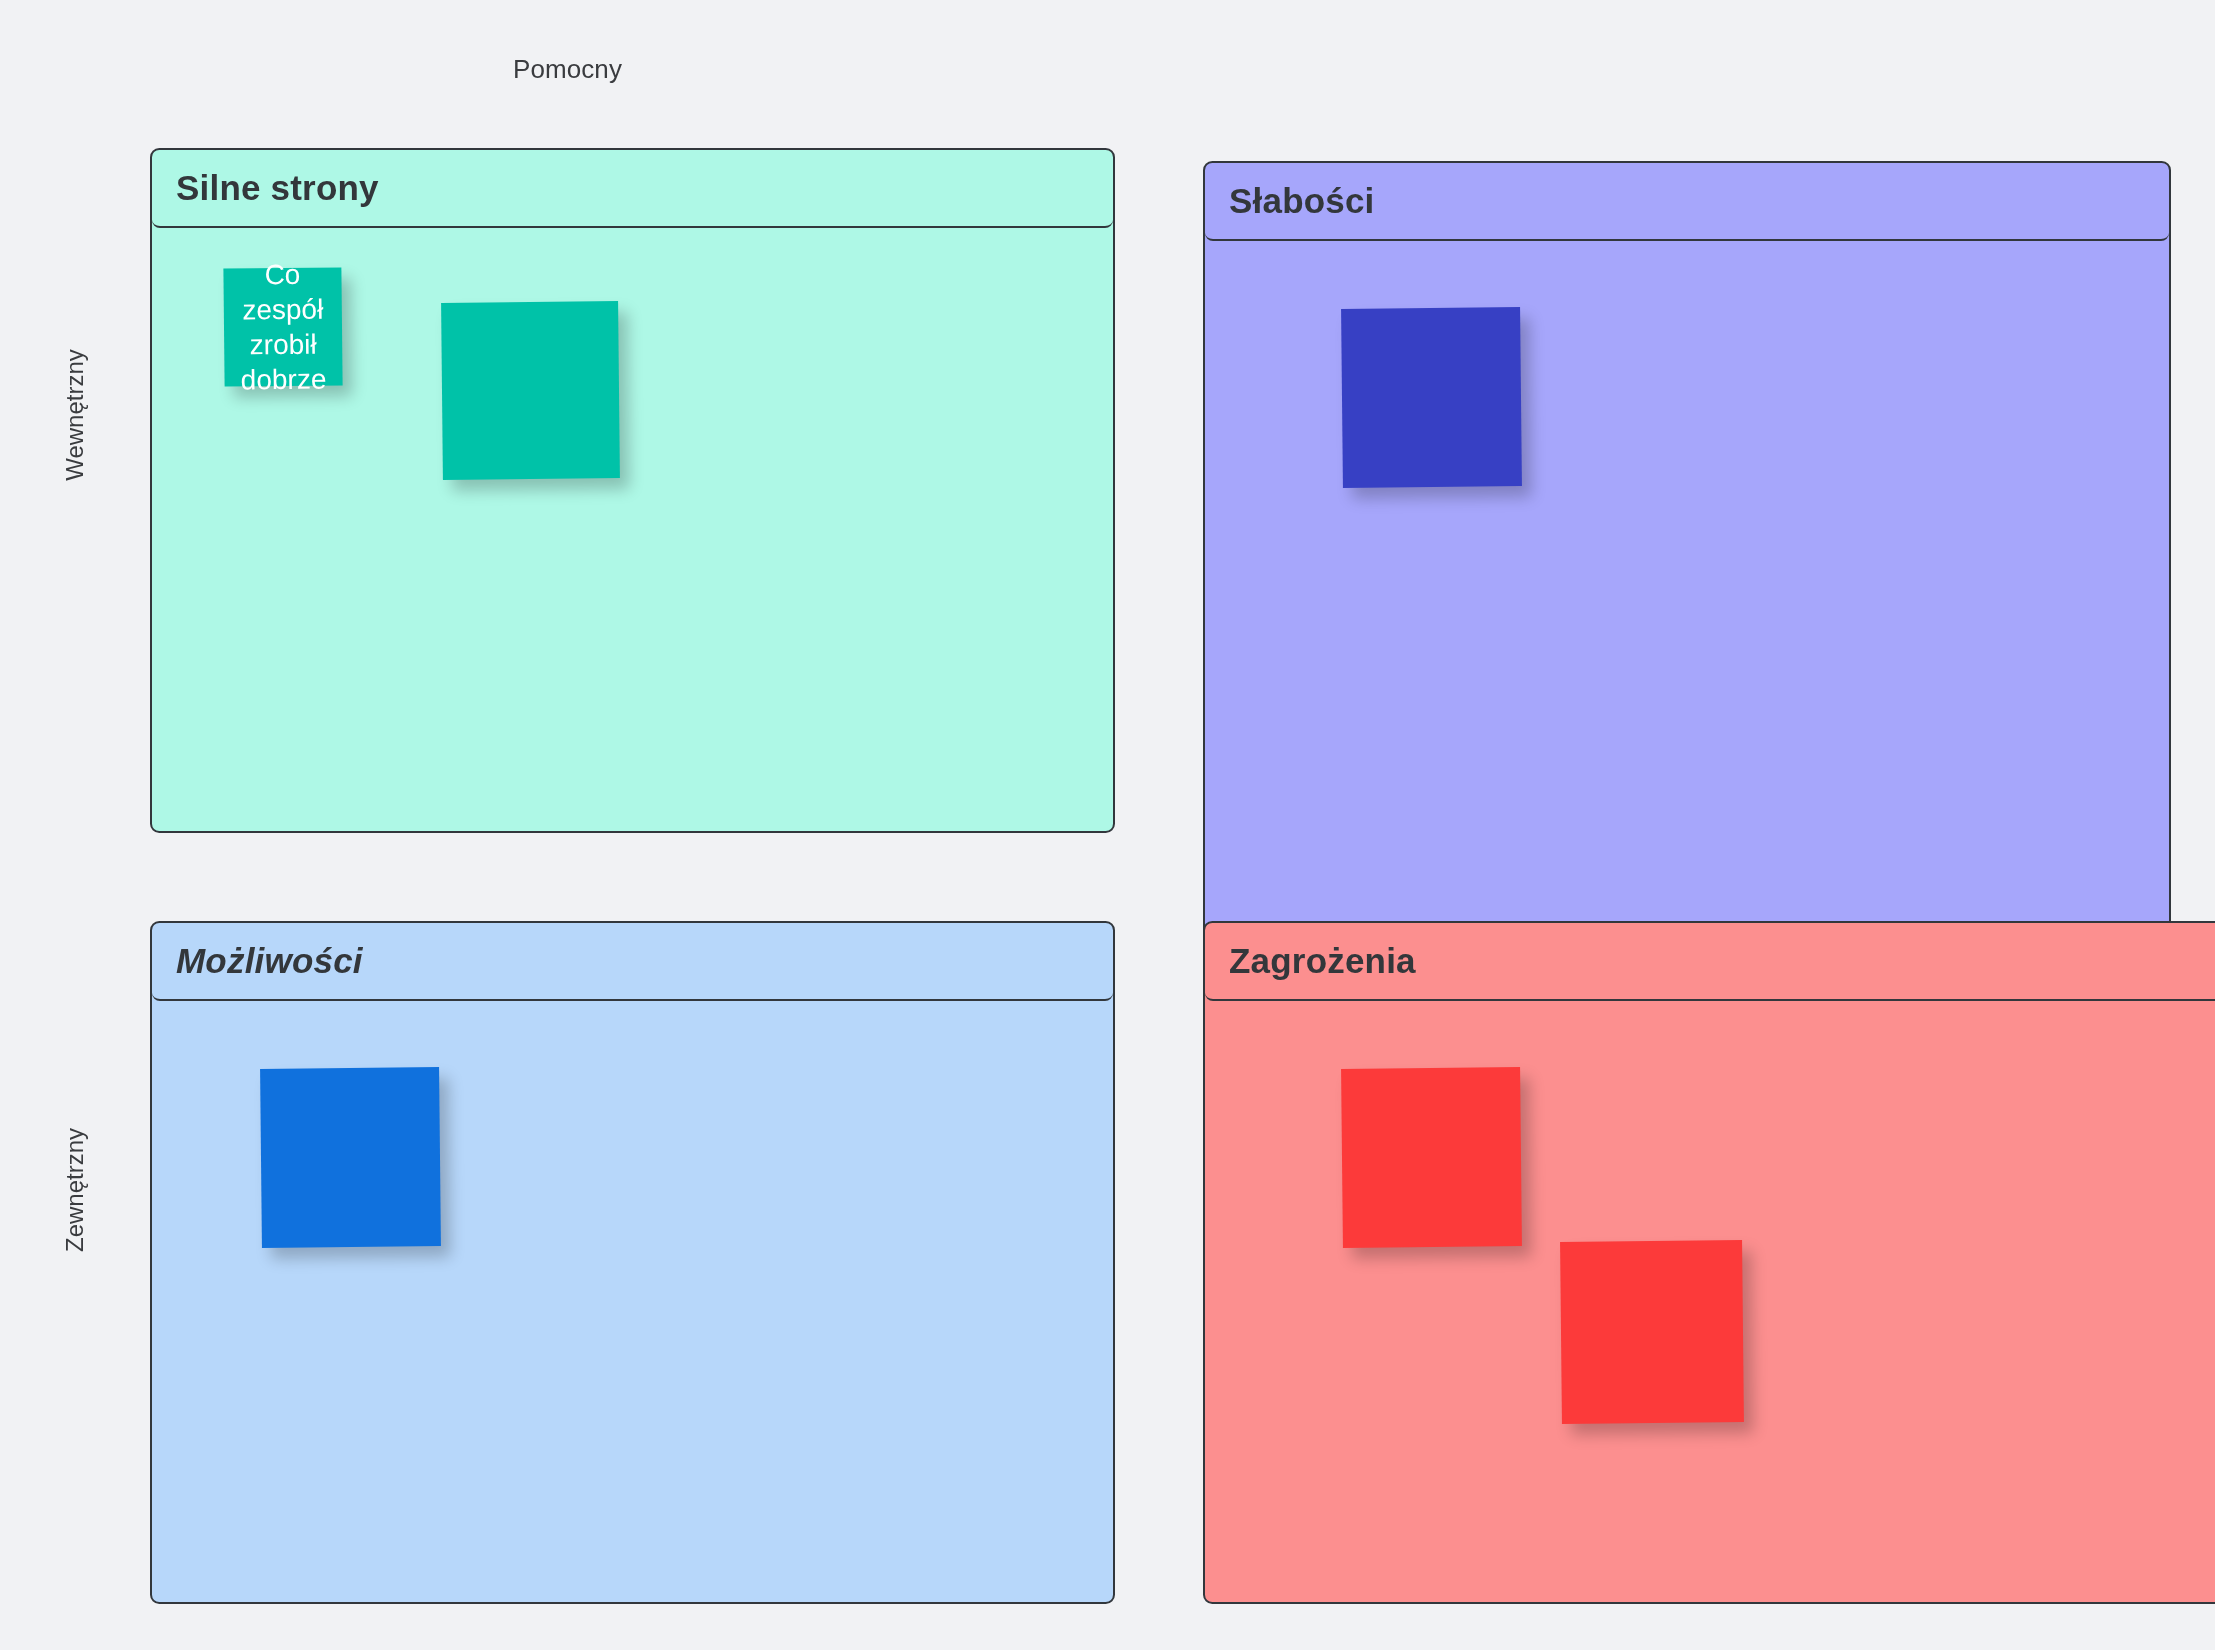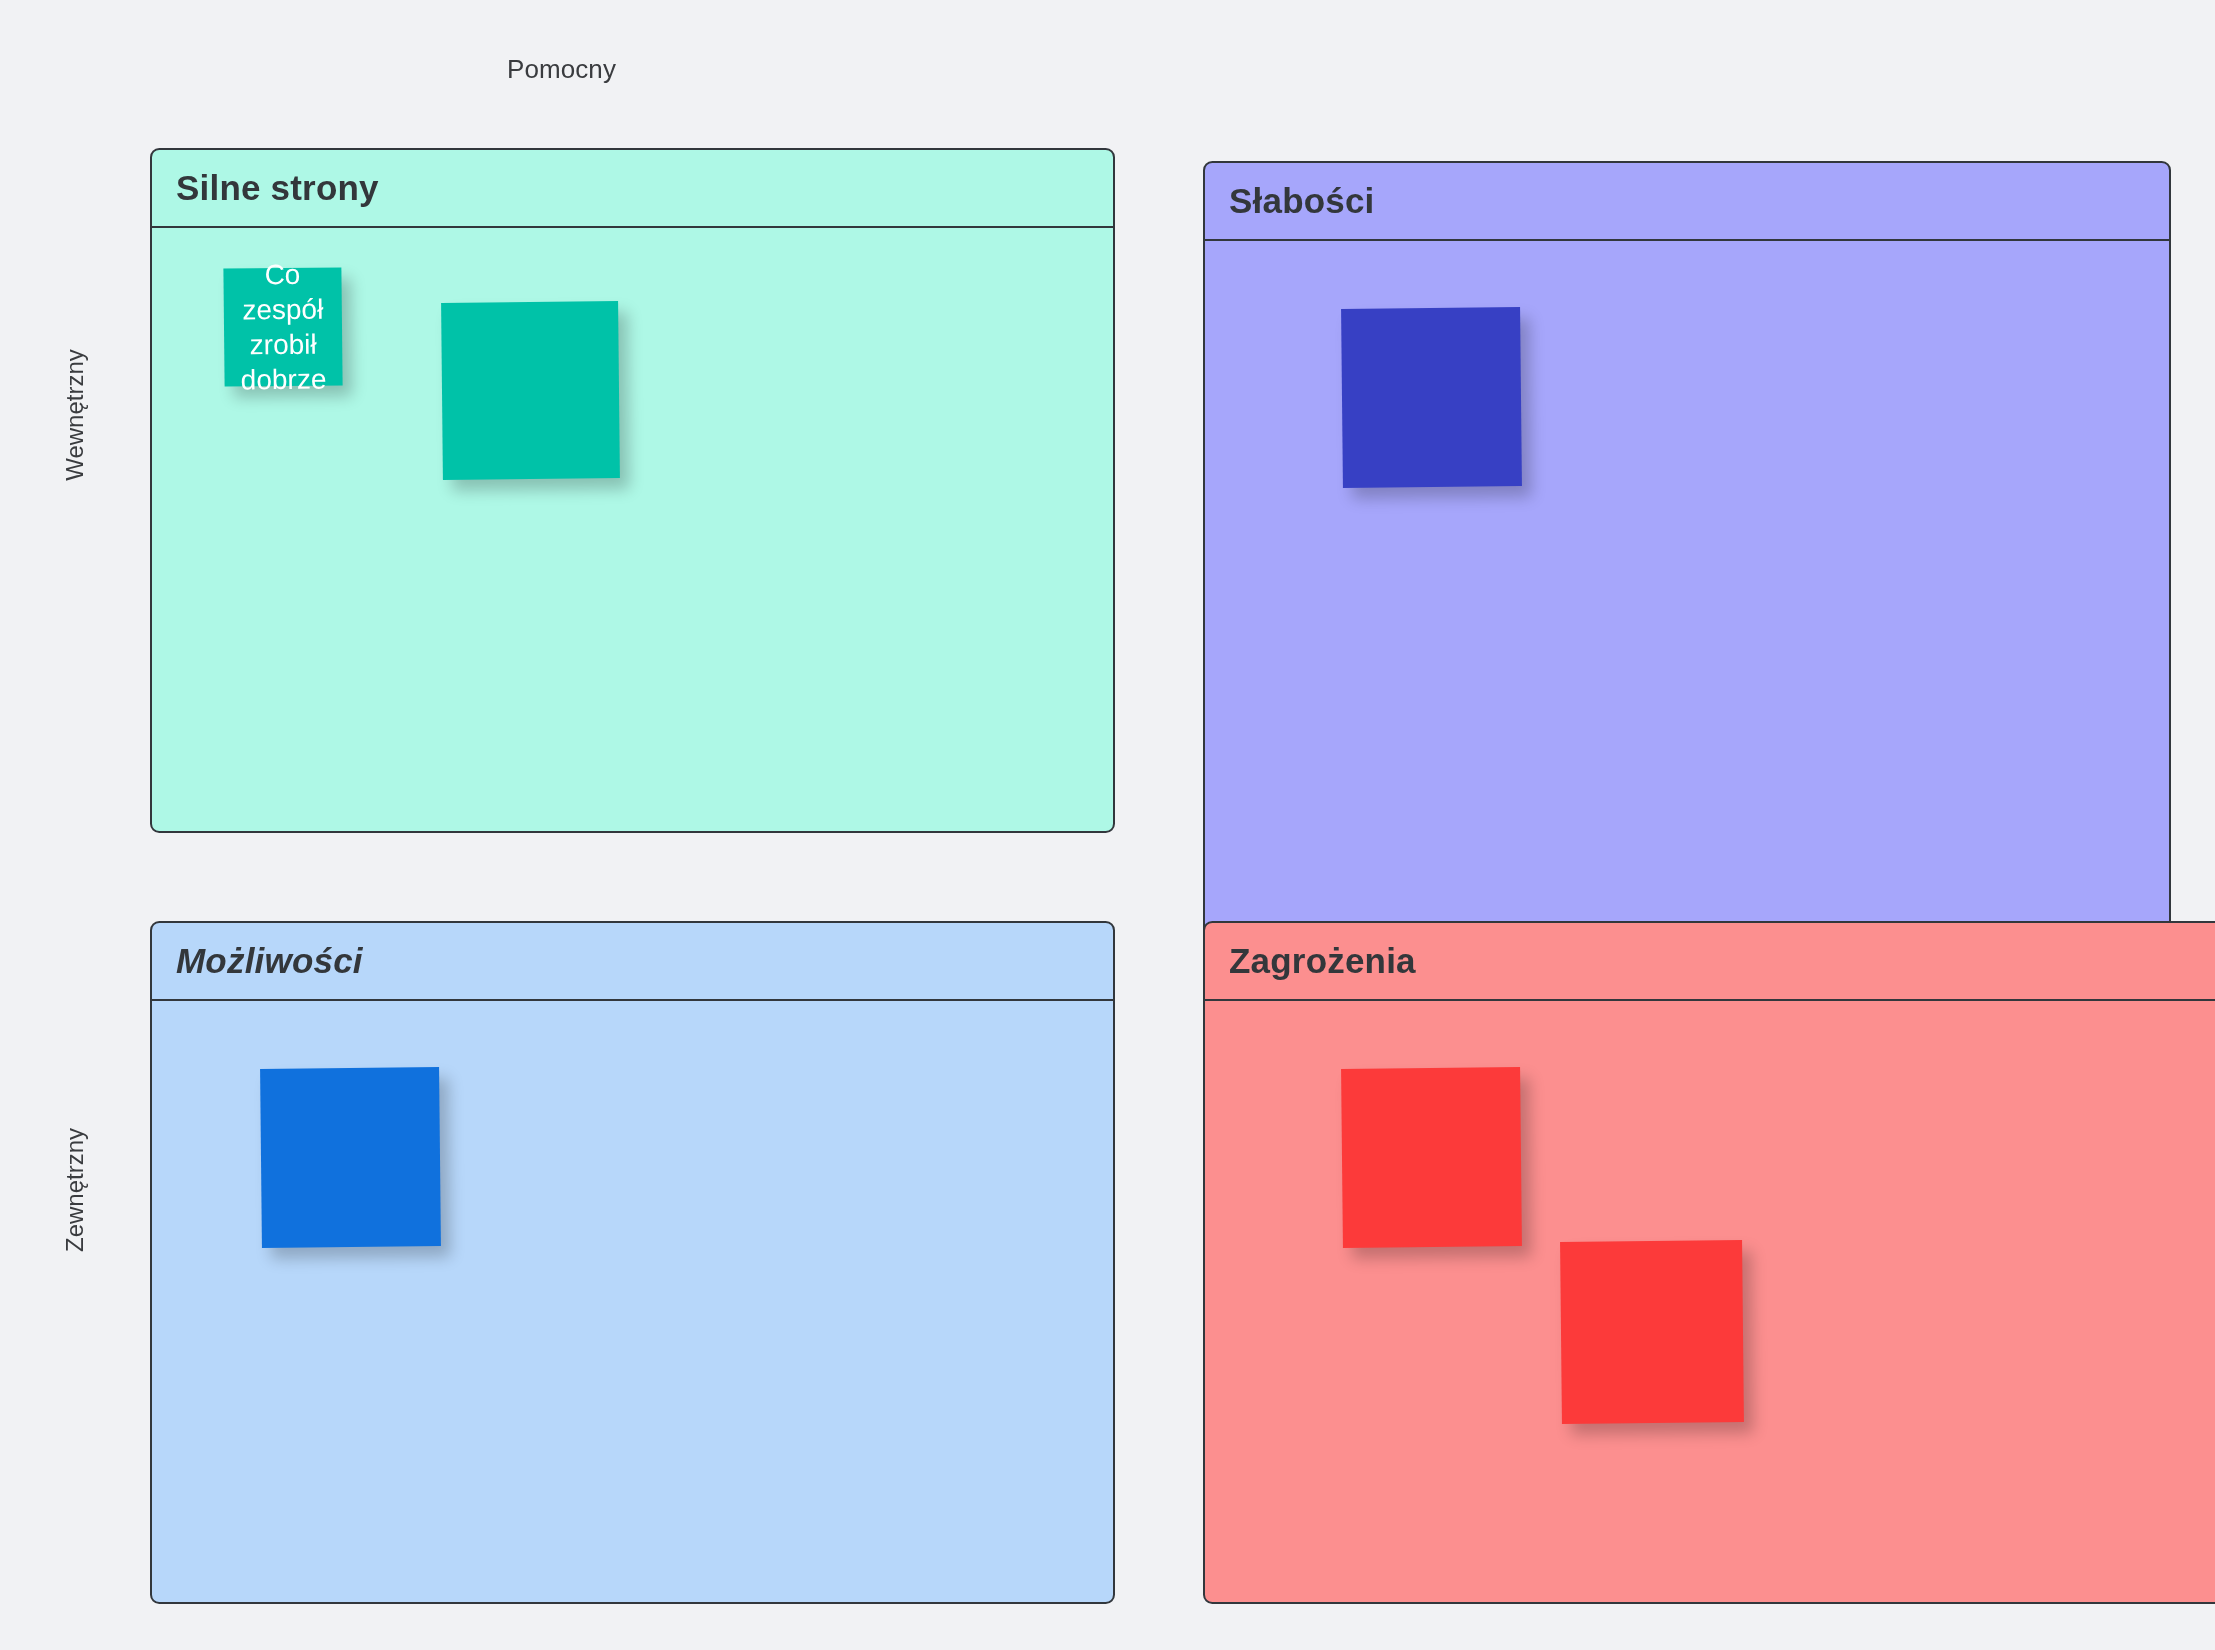--- a/index.html
+++ b/index.html
@@ -26,21 +26,21 @@
   .col-header {
     position: absolute;
     top: 54px;
     font-size: 26px;
     line-height: 31px;
     color: #3a3c3f;
     text-align: center;
     letter-spacing: 0.1px;
     white-space: nowrap;
   }
-  .col-header.left  { left: 4px;      width: 1115px; }
+  .col-header.left  { left: 10px;      width: 1115px; }
   .col-header.right { left: 1203px; width: 968px; }
 
   
   .row-label {
     position: absolute;
     left: 0;
     width: 150px;
     font-size: 24px;
     line-height: 28px;
     color: #3a3c3f;
@@ -73,20 +73,21 @@
     flex: 0 0 auto;
     height: 78px;
     display: flex;
     align-items: center;
     padding-left: 24px;
     font-size: 35px;
     font-weight: bold;
     color: #33373b;
     border-bottom: 2.8px solid #32373c;
     letter-spacing: 0.2px;
+    border-radius: 8px;
   }
 
   .quadrant-body {
     position: relative;
     flex: 1 1 auto;
     padding-left: 48px;
   }
 
   
   .note {

